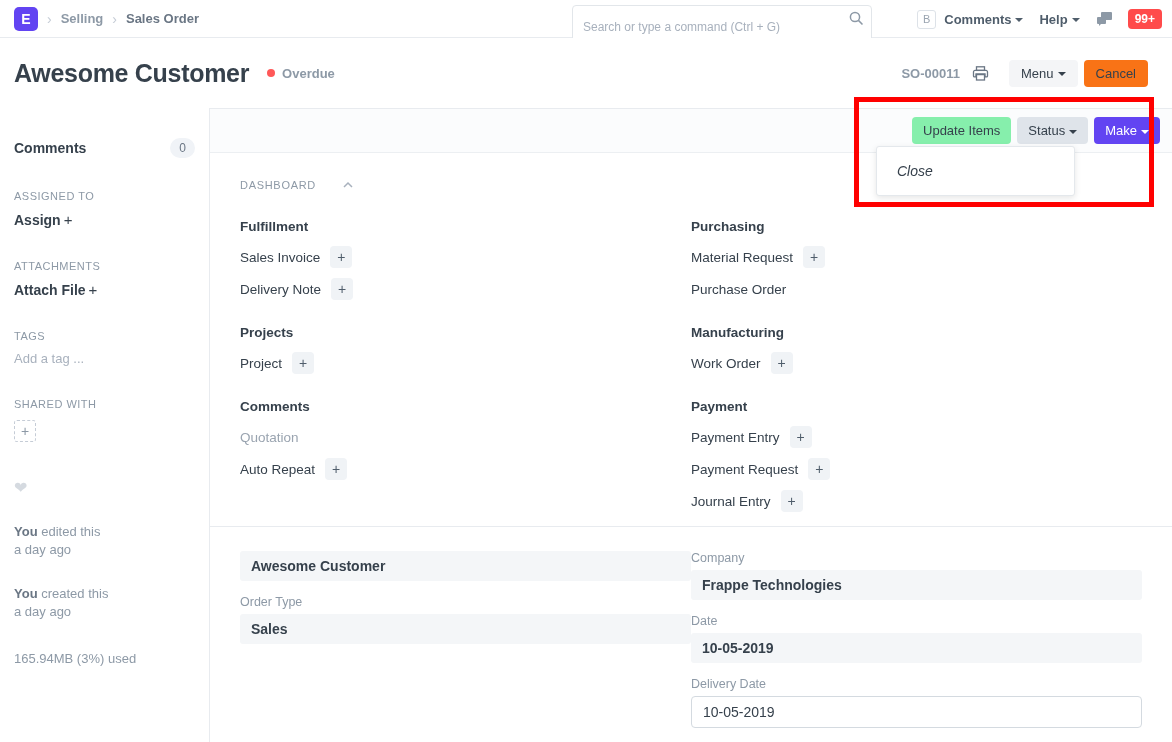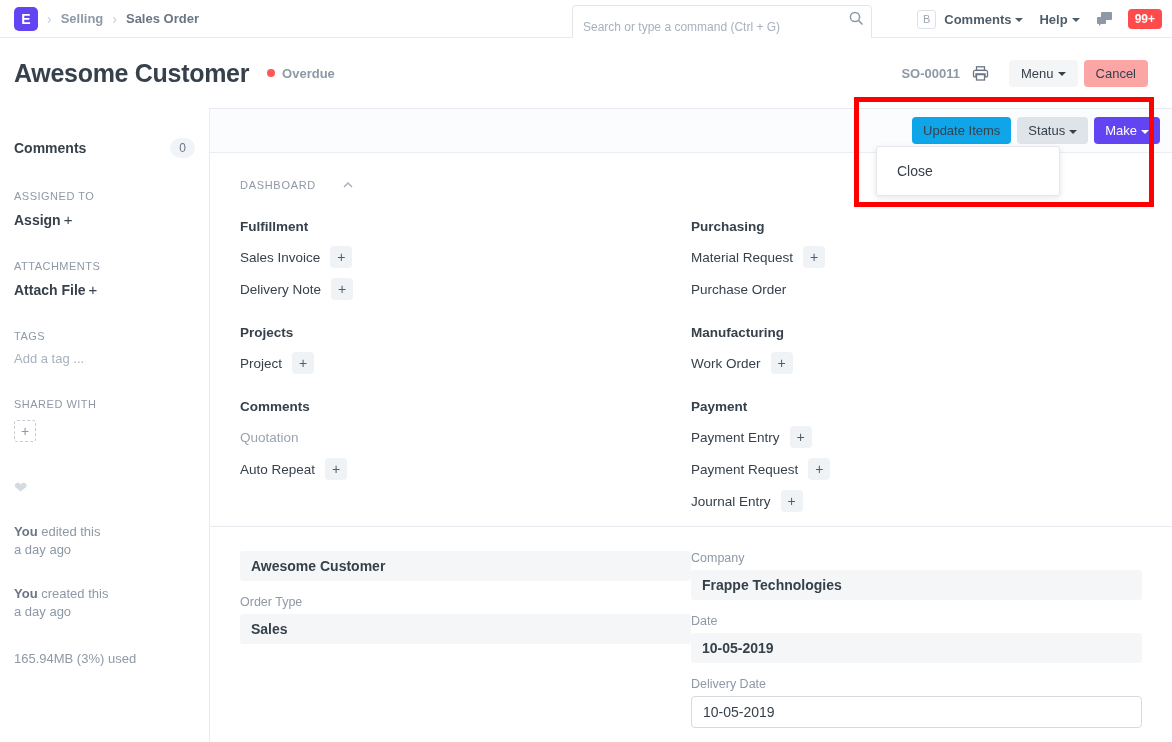--- a/index.html
+++ b/index.html
@@ -96,21 +96,21 @@
     display: flex; align-items: center;
   }
   .docname { font-size: 13px; font-weight: bold; color: #8d99a6; margin-right: 12px; }
   .print-icon { color: #6a7684; margin-right: 14px; display: flex; }
   .tbtn {
     font-size: 13px; color: #36414c;
     background: #f4f5f7; border: none; border-radius: 4px;
     padding: 6px 12px; margin-left: 6px;
     font-family: Liberation Sans, sans-serif; cursor: pointer;
   }
-  .tbtn.plain { background: #fca5a5; }
+  .tbtn.plain { background: #f97316; }
 
   
   .sidebar {
     position: absolute; top: 108px; left: 0;
     width: 210px; height: 634px;
     background: #fff;
     border-right: 1px solid #e8ebef;
     padding: 0 14px;
   }
   .sb-row-comments {
@@ -154,38 +154,39 @@
     position: relative;
     height: 45px;
     background: #fbfcfd;
     border-top: 1px solid #e8ebef;
     border-bottom: 1px solid #eceff2;
     display: flex; align-items: center; justify-content: flex-end;
     padding-right: 12px;
   }
   .abtn {
     font-size: 13px; color: #36414c;
-    background: #0ea5e9; border: none; border-radius: 4px;
+    background: #86efac; border: none; border-radius: 4px;
     padding: 6px 11px; margin-left: 6px;
     font-family: "Liberation Sans", sans-serif; cursor: pointer;
     white-space: nowrap;
   }
   .abtn.active { background: #dfe4ea; }
   .abtn.primary { background: #6244f2; color: #fff; }
 
   
   .dropdown {
     position: absolute; left: 666px; top: 37px;
-    width: 184px;
+    width: 199px;
     background: #fff;
     border: 1px solid #e4e8ec;
     border-radius: 3px;
     box-shadow: 0 2px 6px rgba(0,0,0,0.10);
     padding: 8px 0;
     z-index: 30;
+    font-style: italic;
   }
   .dd-item {
     font-size: 14px; color: #36414c;
     padding: 8px 20px; cursor: pointer;
   }
 
   
   .annot {
     position: absolute; left: 854px; top: 97px;
     width: 300px; height: 110px;

